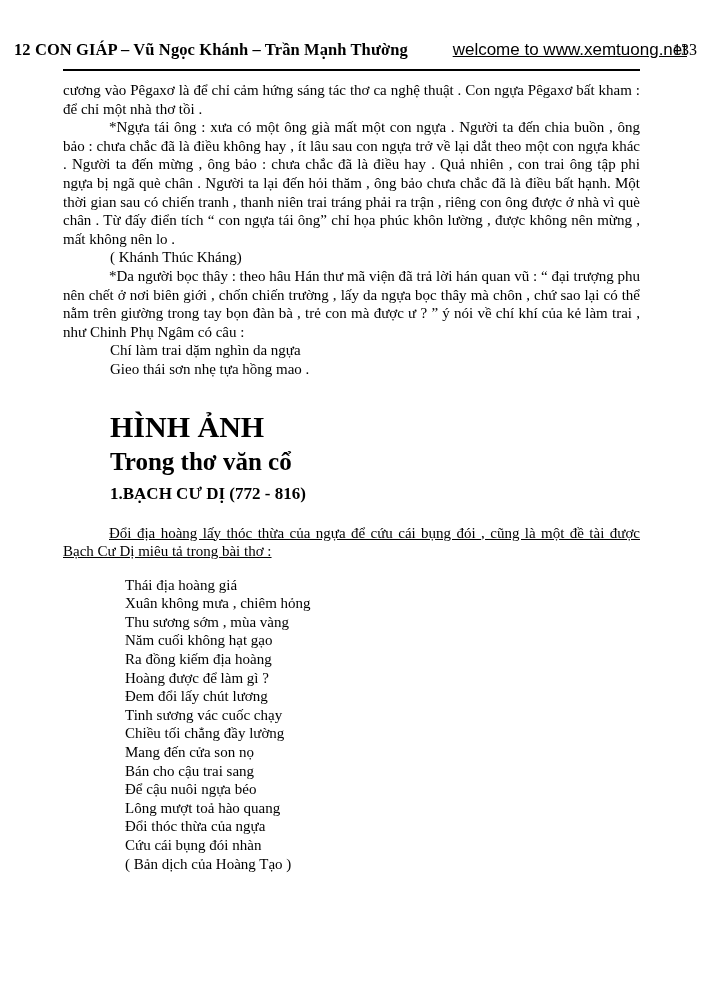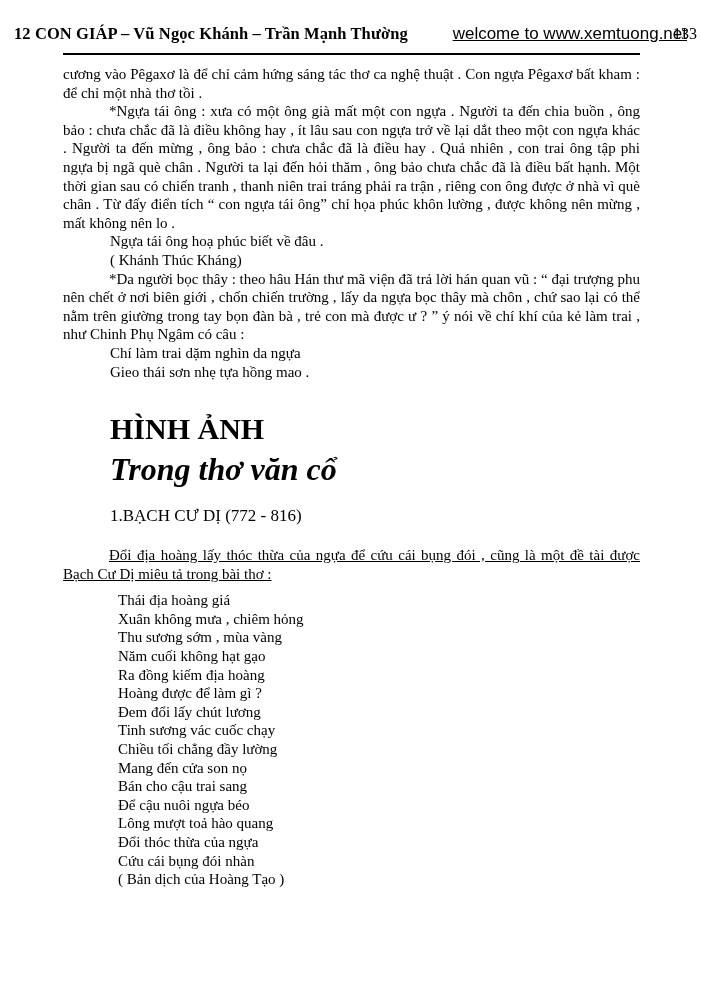--- a/index.html
+++ b/index.html
@@ -11,21 +11,21 @@
     color:#000;
     font-family:"Liberation Serif", serif;
     overflow:hidden;
     box-sizing:border-box;
   }
   
   .header {
     display:flex;
     justify-content:space-between;
     align-items:baseline;
-    margin:24px 5px 0 14px;
+    margin:40px 5px 0 14px;
   }
   .header-title {
     font-weight:bold;
     font-size:16.5px;
     white-space:nowrap;
     letter-spacing:0.1px;
   }
   .header-right { position:relative; white-space:nowrap;text-align:center; }
   .header-link {
     font-family:"Liberation Sans", sans-serif;
@@ -51,30 +51,30 @@
     font-size:15px;
     line-height:18.6px;
   }
   .para { margin:0; text-align:justify; }
   .para.indent { text-indent:46px; }
   .line { margin:0; padding-left:47px; }
   
   .chapter-heading { margin-top:31px; padding-left:47px; font-weight:bold; }
   .ch1 { font-size:30px; line-height:34px; }
   .ch2 { font-size:34px; line-height:38px; padding-left:9px; margin-top:8px; }
-  .ch3 { font-size:32px; line-height:31px; margin-top:8px;font-style:italic; }
+  .ch3 { font-size:25px; line-height:31px; margin-top:2px; }
   .section-heading {
-    margin-top:21px;
+    margin-top:7px;
     padding-left:47px;
-    font-weight:normal;
+    font-weight:bold;
     font-size:17px;
     line-height:20px;
   }
   .para.after-heading { margin-top:20px;text-decoration:underline; }
-  .poem { margin:8px; }
+  .poem { margin:15px; }
   .poem-line { margin:0; padding-left:47px; }
 </style>
 </head>
 <body>
 
 <div class="page">
 
   <div class="header">
     <span class="header-title">12 CON GIÁP – Vũ Ngọc Khánh – Trần Mạnh Thường</span>
     <span class="header-right">
@@ -83,21 +83,20 @@
   </div>
 
   <hr class="header-rule">
 
   <div class="content">
 
     <p class="para">cương vào Pêgaxơ là để chỉ cảm hứng sáng tác thơ ca nghệ thuật . Con ngựa Pêgaxơ bất kham : để chỉ một nhà thơ tồi .</p>
 
     <p class="para indent">*Ngựa tái ông : xưa có một ông già mất một con ngựa . Người ta đến chia buồn , ông bảo : chưa chắc đã là điều không hay , ít lâu sau con ngựa trở về lại dắt theo một con ngựa khác . Người ta đến mừng , ông bảo : chưa chắc đã là điều hay . Quả nhiên , con trai ông tập phi ngựa bị ngã què chân . Người ta lại đến hỏi thăm , ông bảo chưa chắc đã là điều bất hạnh. Một thời gian sau có chiến tranh , thanh niên trai tráng phải ra trận , riêng con ông được ở nhà vì què chân . Từ đấy điển tích “ con ngựa tái ông” chỉ họa phúc khôn lường , được không nên mừng , mất không nên lo .</p>
 
-    <p class="line">Ngựa tái ông hoạ phúc biết về đâu .</p>
     <p class="line">( Khánh Thúc Kháng)</p>
 
     <p class="para indent">*Da người bọc thây : theo hâu Hán thư mã viện đã trả lời hán quan vũ : “ đại trượng phu nên chết ở nơi biên giới , chốn chiến trường , lấy da ngựa bọc thây mà chôn , chứ sao lại có thể nằm trên giường trong tay bọn đàn bà , trẻ con mà được ư ? ” ý nói về chí khí của kẻ làm trai , như Chinh Phụ Ngâm có câu :</p>
 
     <p class="line">Chí làm trai dặm nghìn da ngựa</p>
     <p class="line">Gieo thái sơn nhẹ tựa hồng mao .</p>
 
     <div class="chapter-heading">
       <div class="ch1">HÌNH ẢNH</div>
       <div class="ch3">Trong thơ văn cổ</div>

